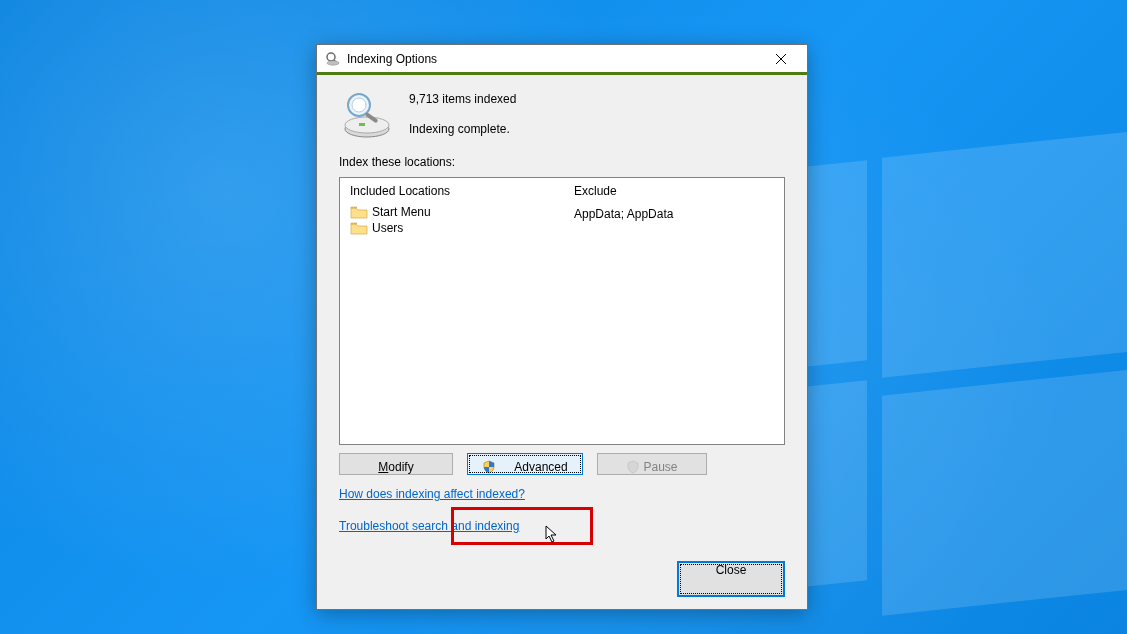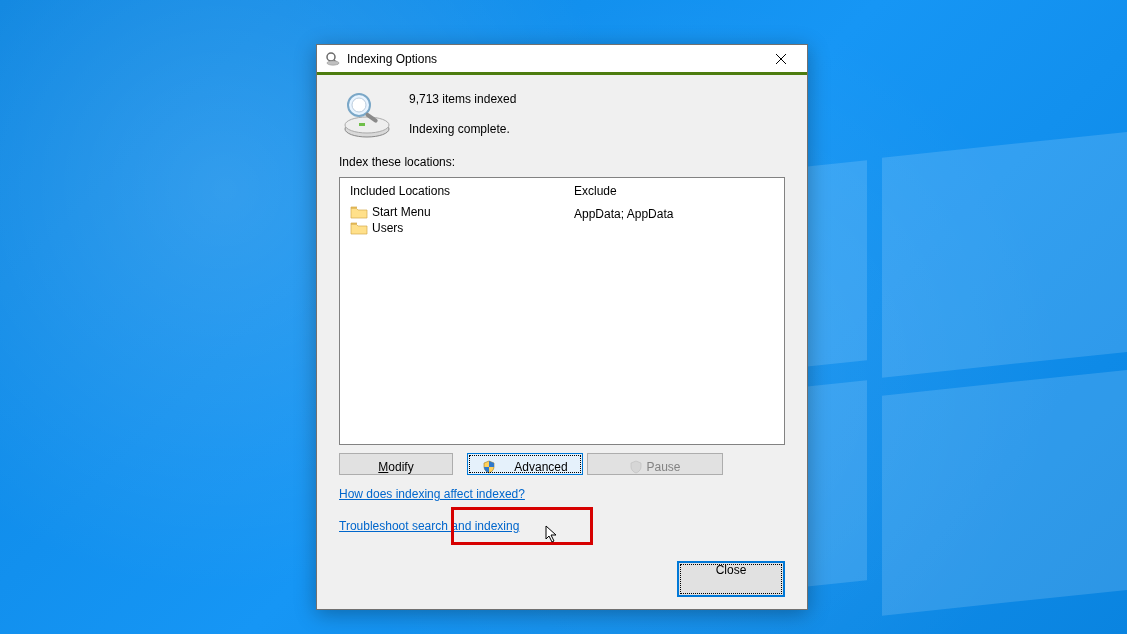--- a/index.html
+++ b/index.html
@@ -144,22 +144,22 @@
   .btn.advanced {
     width:116px;
     margin-left:14px;
     background:#e5f1fb;
     border:1px solid #0078d7;
     outline:1px dotted #000;
     outline-offset:-3px;
     gap:15px;
   }
   .btn.pause {
-    width:136px;
-    margin-left:4px;
+    width:110px;
+    margin-left:14px;
     color:#838383;
     background:#e1e1e1;
   }
   .shield {
     width:14px;height:14px;
     margin-right:3px;
   }
   .highlight-box {
     position:absolute;
     border:3px solid #d60000;

